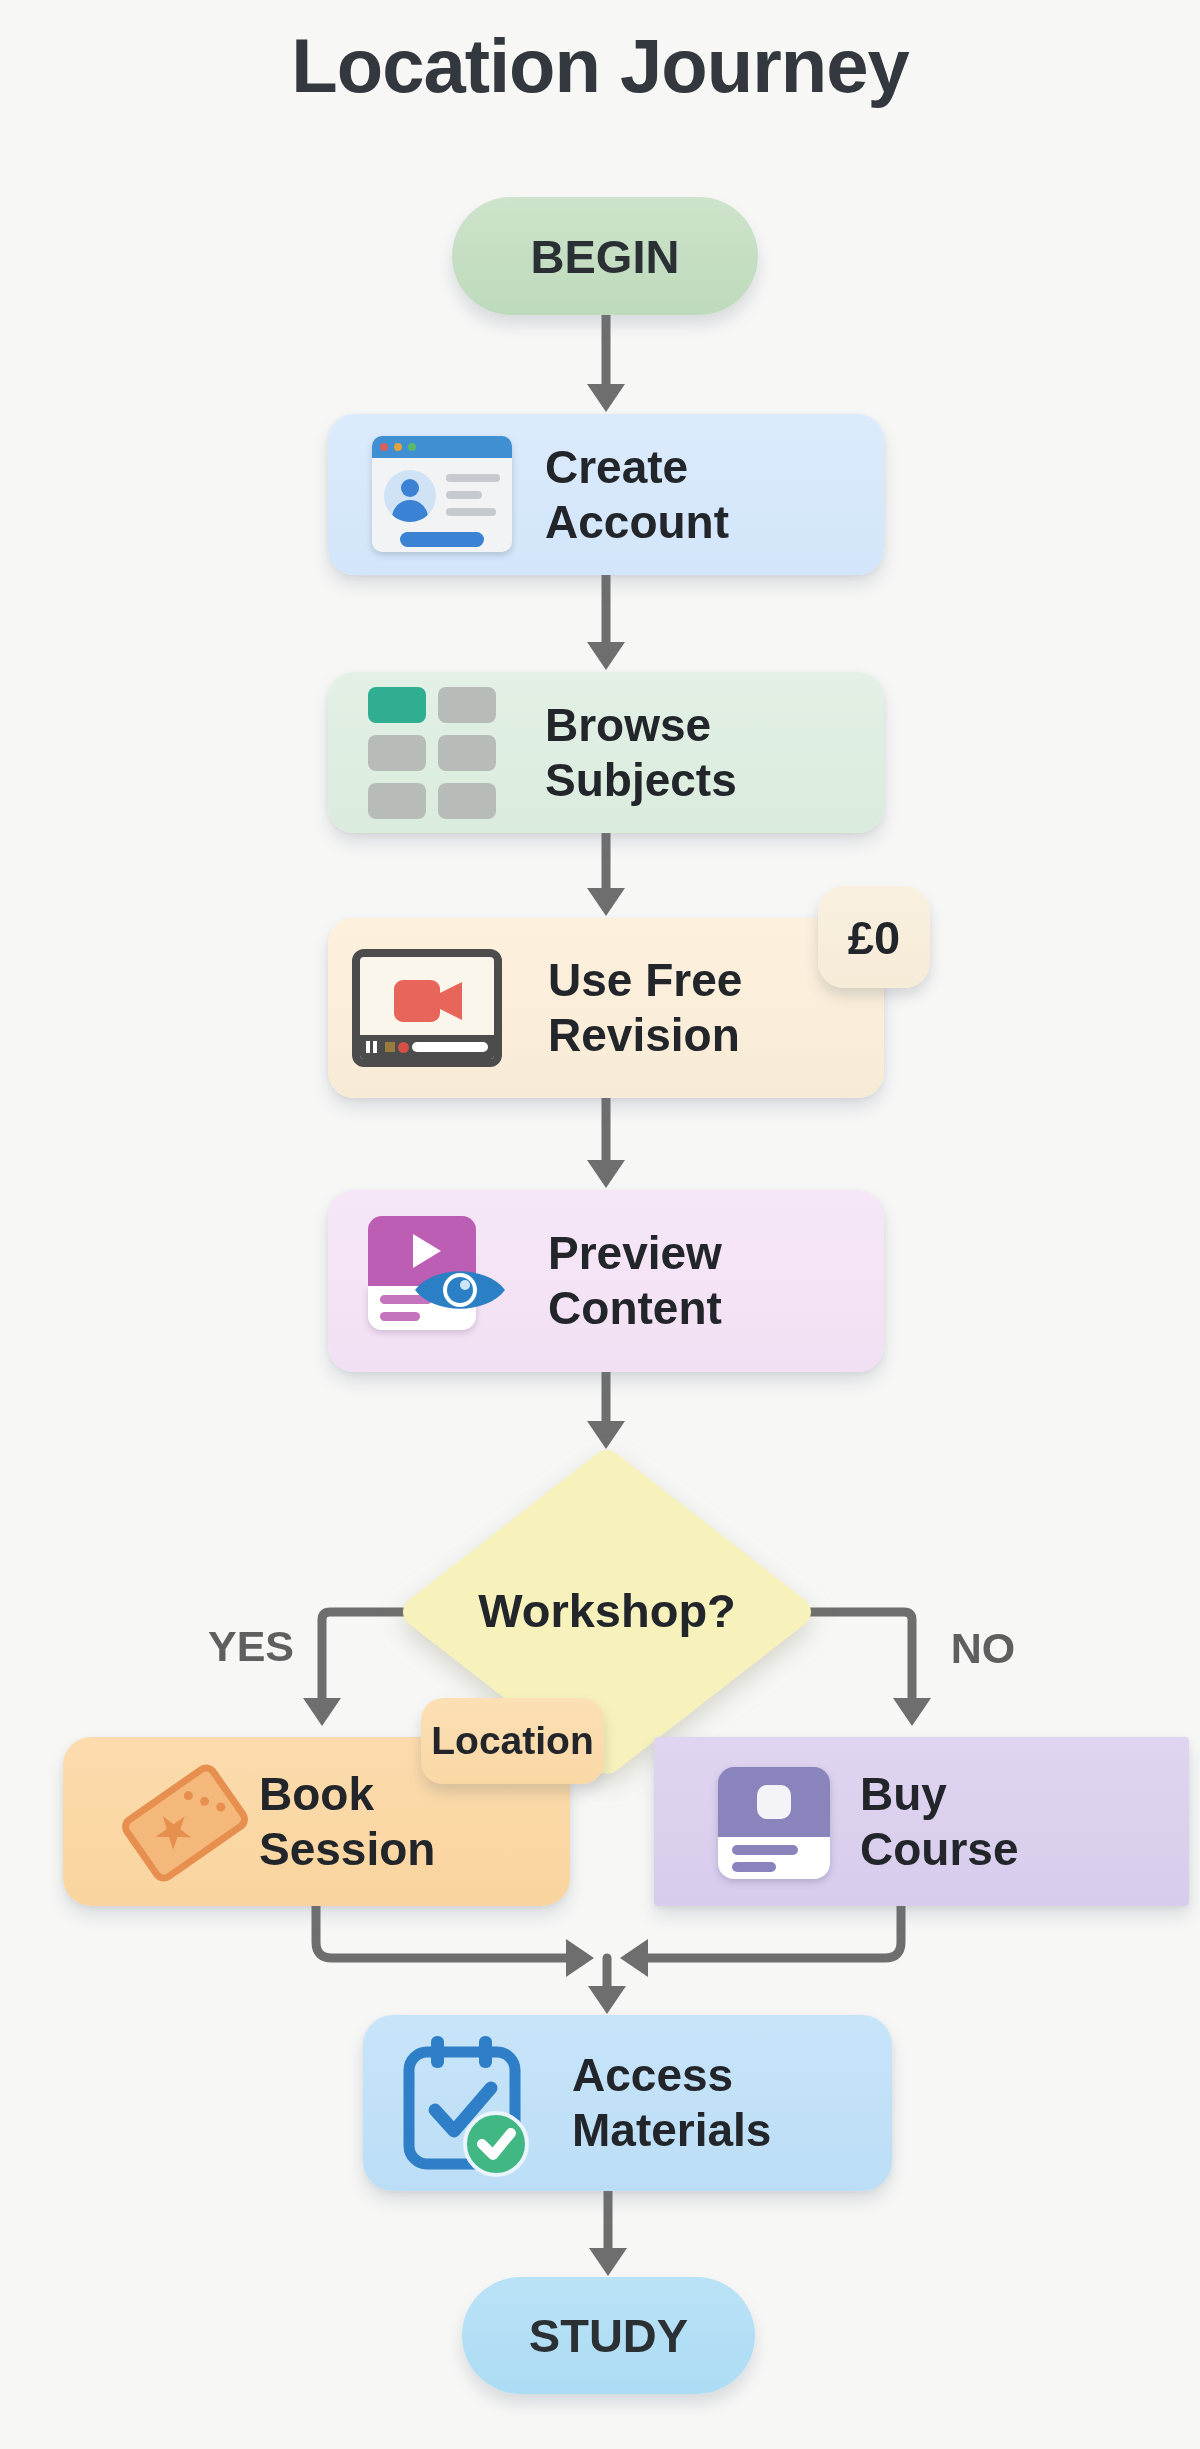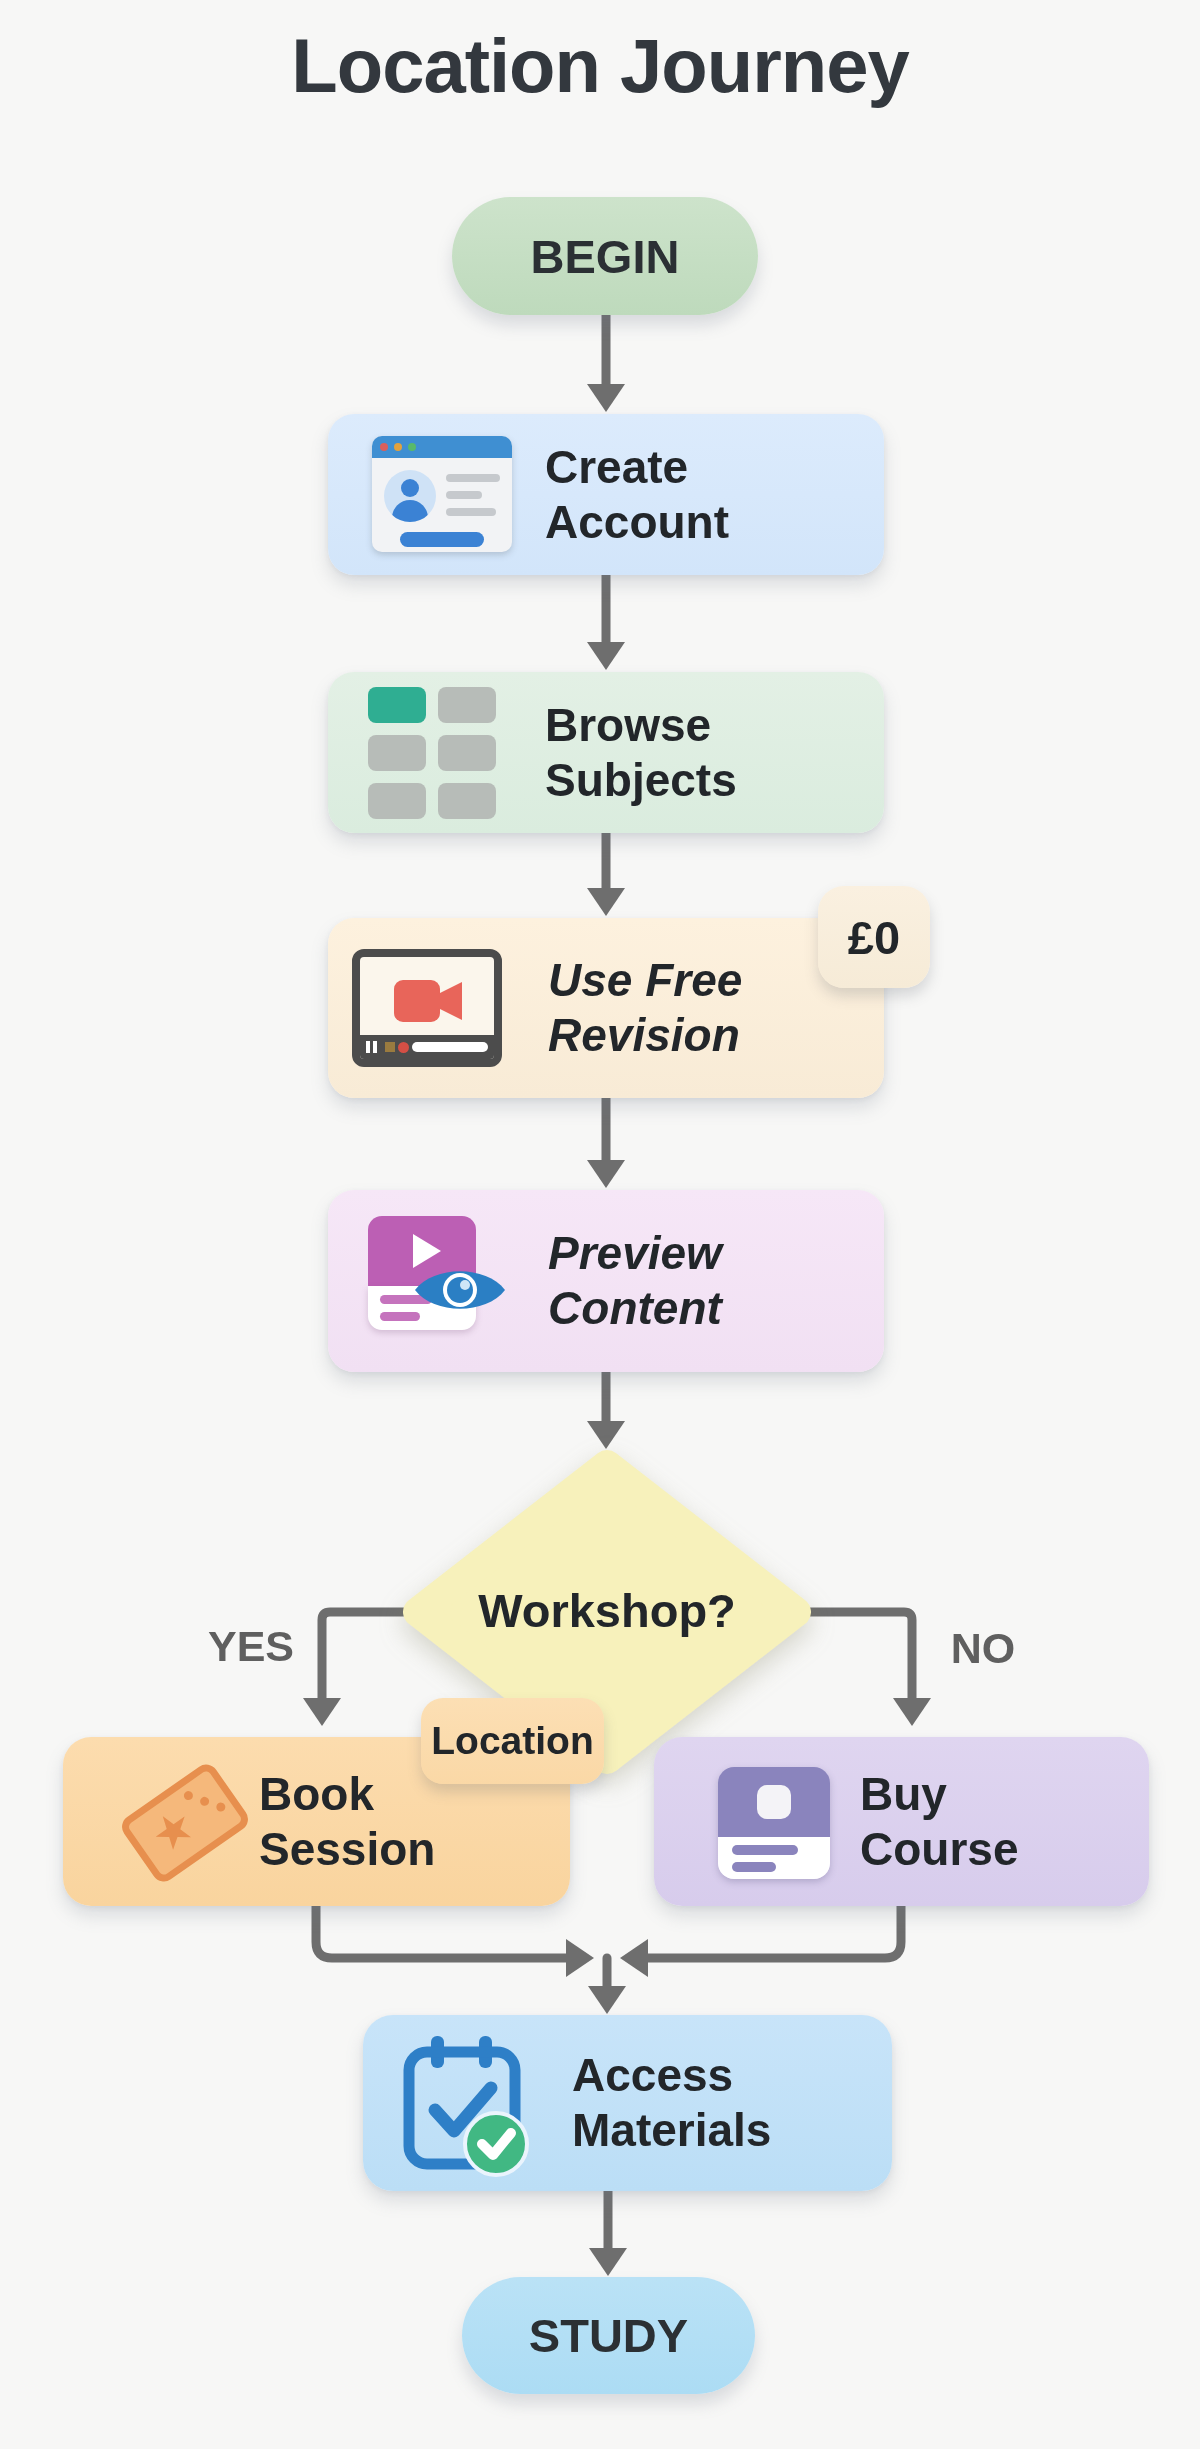--- a/index.html
+++ b/index.html
@@ -44,28 +44,28 @@
   .create{left:328px;top:414px;width:556px;height:161px;
     background:linear-gradient(180deg,#dcebfc,#d2e5fa);}
   .browse{left:328px;top:672px;width:556px;height:161px;
     background:linear-gradient(180deg,#e3f0e5,#daecde);}
   .revision{left:328px;top:918px;width:556px;height:180px;
     background:linear-gradient(180deg,#fdf1de,#f8ebd6);}
   .preview{left:328px;top:1190px;width:556px;height:182px;
     background:linear-gradient(180deg,#f6e7f7,#f1e0f3);text-align:center;}
   .book{left:63px;top:1737px;width:507px;height:169px;border-radius:28px;
     background:linear-gradient(180deg,#fcdcae,#f9d49e);}
-  .buy{left:654px;top:1737px;width:495px;height:169px;border-radius:28px;
-    background:linear-gradient(180deg,#dfd5f0,#d7ccec);}
+  .buy{left:654px;top:1737px;width:495px;height:169px;border-radius:4px;
+    background:linear-gradient(180deg,#dfd5f0,#d7ccec);padding-left:40px;}
   .access{left:363px;top:2015px;width:492px;height:176px;border-radius:30px;
     background:linear-gradient(180deg,#c8e4f9,#bbdef6);padding-left:37px;}
   .study{left:462px;top:2277px;width:293px;height:117px;border-radius:59px;
     background:linear-gradient(180deg,#bae2f6,#acdcf4);}
   .create .label,.browse .label{left:217px;}
-  .revision .label,.preview .label{left:220px;font-style:italic;}
+  .revision .label,.preview .label{left:220px;}
   .book .label{left:196px;}
   .buy .label{left:206px;}
   .access .label{left:209px;}
   
   .badge-price{left:818px;top:886px;width:112px;height:102px;border-radius:26px;
     font-size:47px;background:linear-gradient(180deg,#faf0e0,#f6ebd7);}
   .badge-sample{left:765px;top:1151px;width:158px;height:93px;border-radius:24px;
     font-size:39px;background:linear-gradient(180deg,#f8ebf8,#f4e5f5);}
   .badge-location{left:421px;top:1698px;width:183px;height:86px;border-radius:22px;
     font-size:39px;background:linear-gradient(180deg,#fcdfb4,#fad8a6);}

